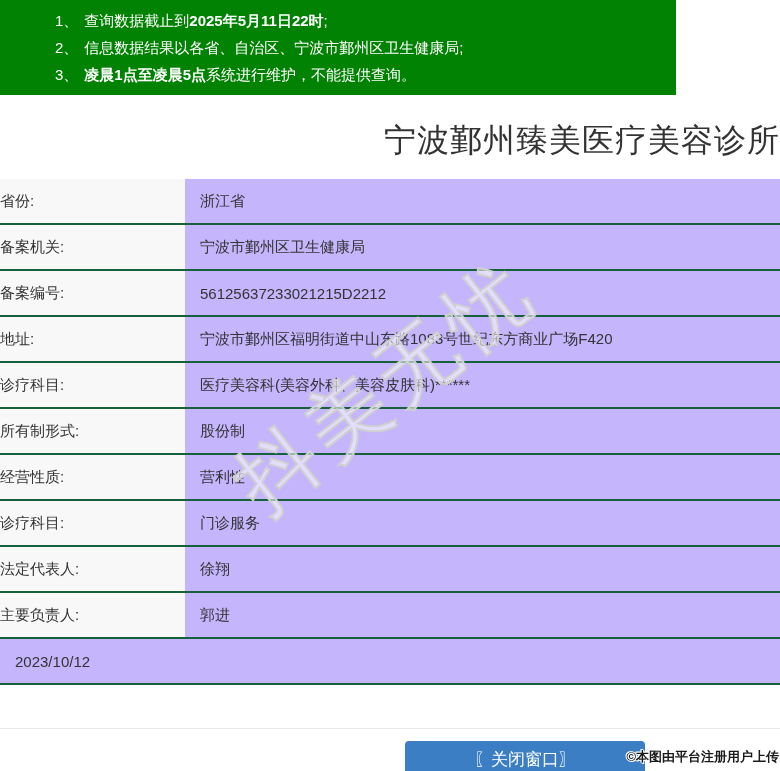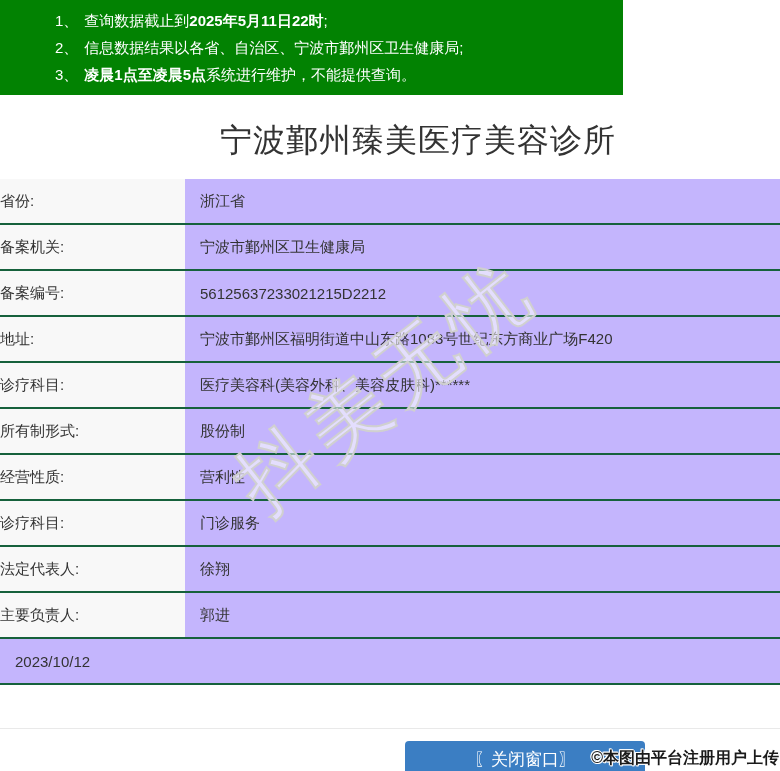--- a/index.html
+++ b/index.html
@@ -5,33 +5,33 @@
   * { margin: 0; padding: 0; box-sizing: border-box; }
   html, body {
     width: 780px; height: 771px;
     overflow: hidden;
     background: #fff;
     font-family: "Liberation Sans", "DejaVu Sans", sans-serif;
     position: relative;
   }
   
   .banner {
-    width: 623px; height: 95px;
+    width: 676px; height: 95px;
     background: #028202;
     color: #fff;
     padding: 7px 0 0 55px;
     font-size: 15px;
   }
   .banner .line { line-height: 27px; white-space: nowrap; }
   .banner .num { margin-right: 6px; }
   .banner .b { font-weight: bold; }
   
   .page-title {
     padding: 24px 0 16px 220px;
-    text-align: left;
+    text-align: right;
     font-size: 32px;
     color: #333;
     letter-spacing: 1px;
     white-space: nowrap;
   }
   
   .info-table { width: 780px; }
   .trow {
     display: flex;
     height: 46px;
@@ -85,21 +85,21 @@
     color: #fff;
     font-size: 17px;
     line-height: 34px;
     text-align: center;
     cursor: pointer;
     font-family: inherit;
   }
   .copyright {
     position: absolute;
     right: 1px; top: 19px;
-    font-size: 16px;
+    font-size: 13px;
     font-weight: bold;
     color: #1a1a1a;
     text-shadow: -1px 0 #fff, 1px 0 #fff, 0 -1px #fff, 0 1px #fff, 1px 1px #fff, -1px -1px #fff;
     white-space: nowrap;
     z-index: 11;
     padding-left: 36px;
   }
 </style>
 </head>
 <body>

